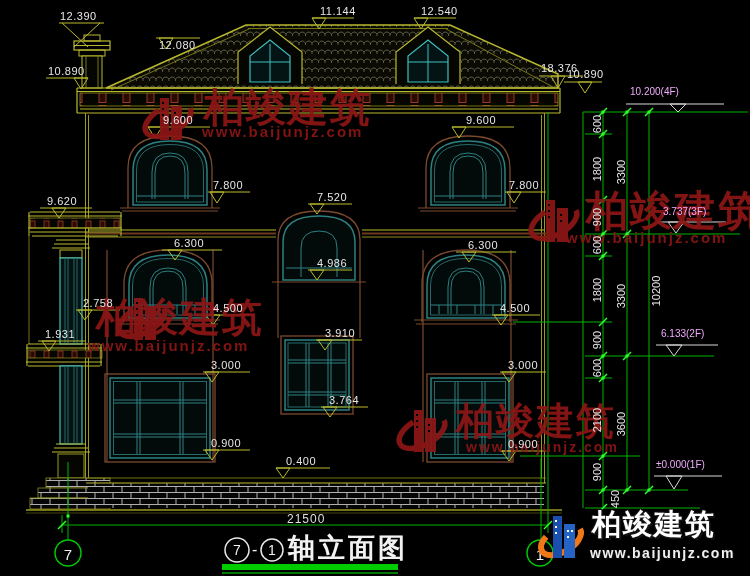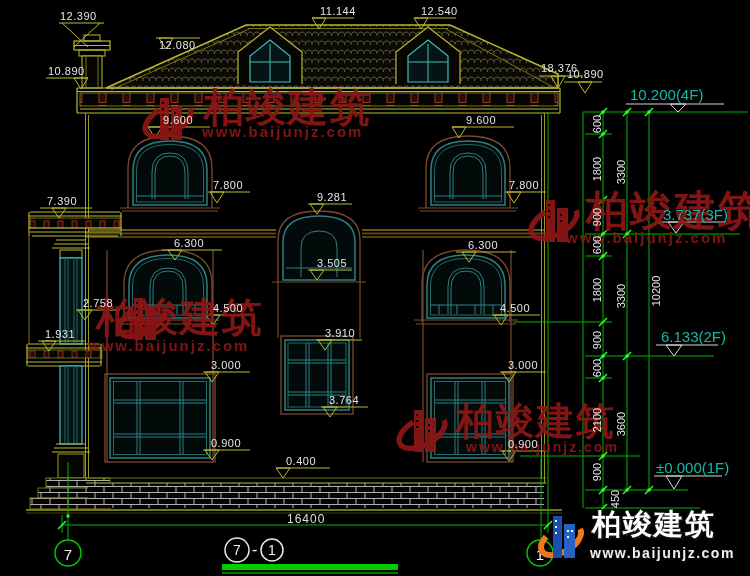--- a/index.html
+++ b/index.html
@@ -1,19 +1,19 @@
 <!DOCTYPE html>
 <html><head>
 <meta charset="utf-8">
 <style>
   html,body{margin:0;padding:0;background:#000;}
   #canvas{position:relative;width:750px;height:576px;background:#000;overflow:hidden;
           font-family:"Liberation Sans",sans-serif;}
   .mk{position:absolute;font-size:11px;line-height:1;color:#e6e6e6;white-space:nowrap;letter-spacing:.5px;}
-  .lv{position:absolute;font-size:15px;line-height:1;color:#14b8a6;white-space:nowrap;}
+  .lv{position:absolute;font-size:10px;line-height:1;color:#f0abfc;white-space:nowrap;}
   .vd{position:absolute;width:44px;height:12px;font-size:11px;line-height:12px;color:#e6e6e6;
       text-align:center;transform:rotate(-90deg);white-space:nowrap;}
   .hd{position:absolute;font-size:12px;color:#dedede;letter-spacing:1px;}
   .bubble-num{position:absolute;width:14px;text-align:center;font-size:15px;color:#f0f0f0;}
   .wm{color:#8c1616;opacity:.93;}
   .wm-brand{position:absolute;font-size:40px;font-weight:bold;letter-spacing:2px;line-height:1;white-space:nowrap;}
   .wm-site{position:absolute;font-size:15px;font-weight:bold;letter-spacing:2px;line-height:1;white-space:nowrap;}
   .wm-glyph{position:absolute;}
   .title-name{position:absolute;font-size:27px;font-weight:bold;color:#f2f2f2;letter-spacing:3px;line-height:1;white-space:nowrap;}
   .title-circ{position:absolute;font-size:14px;color:#f0f0f0;width:24px;text-align:center;line-height:1;}
@@ -259,23 +259,23 @@
   <div class="mk" style="left:159px;top:40px">12.080</div>
   <div class="mk" style="left:320px;top:6px">11.144</div>
   <div class="mk" style="left:421px;top:6px">12.540</div>
   <div class="mk" style="left:48px;top:66px">10.890</div>
   <div class="mk" style="left:541px;top:63px">18.376</div>
   <div class="mk" style="left:567px;top:69px">10.890</div>
   <div class="mk" style="left:163px;top:115px">9.600</div>
   <div class="mk" style="left:466px;top:115px">9.600</div>
   <div class="mk" style="left:213px;top:180px">7.800</div>
   <div class="mk" style="left:509px;top:180px">7.800</div>
-  <div class="mk" style="left:317px;top:192px">9.281</div>
-  <div class="mk" style="left:317px;top:258px">3.505</div>
-  <div class="mk" style="left:47px;top:196px">7.390</div>
+  <div class="mk" style="left:317px;top:192px">7.520</div>
+  <div class="mk" style="left:317px;top:258px">4.986</div>
+  <div class="mk" style="left:47px;top:196px">9.620</div>
   <div class="mk" style="left:174px;top:238px">6.300</div>
   <div class="mk" style="left:468px;top:240px">6.300</div>
   <div class="mk" style="left:83px;top:298px">2.758</div>
   <div class="mk" style="left:213px;top:303px">4.500</div>
   <div class="mk" style="left:500px;top:303px">4.500</div>
   <div class="mk" style="left:45px;top:329px">1.931</div>
   <div class="mk" style="left:325px;top:328px">3.910</div>
   <div class="mk" style="left:211px;top:360px">3.000</div>
   <div class="mk" style="left:508px;top:360px">3.000</div>
   <div class="mk" style="left:329px;top:395px">3.764</div>
@@ -296,27 +296,28 @@
   <div class="vd" style="left:575px;top:284px">1800</div>
   <div class="vd" style="left:575px;top:334px">900</div>
   <div class="vd" style="left:599px;top:290px">3300</div>
   <div class="vd" style="left:575px;top:362px">600</div>
   <div class="vd" style="left:575px;top:414px">2100</div>
   <div class="vd" style="left:575px;top:466px">900</div>
   <div class="vd" style="left:599px;top:418px">3600</div>
   <div class="vd" style="left:593px;top:493px">450</div>
   <div class="vd" style="left:634px;top:285px">10200</div>
 
-  <div class="hd" style="left:287px;top:512px">16400</div>
+  <div class="hd" style="left:287px;top:512px">21500</div>
   <div class="bubble-num" style="left:61px;top:546px">7</div>
   <div class="bubble-num" style="left:533px;top:546px">1</div>
 
   <div class="title-circ" style="left:225px;top:543px">7</div>
   <div class="title-dash" style="left:252px;top:542px">-</div>
   <div class="title-circ" style="left:260px;top:543px">1</div>
+  <div class="title-name" style="left:288px;top:535px">轴立面图</div>
 
   <div>
     <svg style="position:absolute;left:534px;top:500px" width="54" height="74" viewBox="0 0 54 74">
       <ellipse cx="27" cy="40" rx="22" ry="12" fill="none" stroke="#f07818" stroke-width="6" stroke-dasharray="70 40" transform="rotate(-30 27 40)"></ellipse>
       <rect x="19" y="16" width="9" height="42" fill="#1a4fae"></rect>
       <rect x="30" y="24" width="11" height="34" fill="#2563c4"></rect>
       <path d="M21,20h2v2h-2z M21,26h2v2h-2z M21,32h2v2h-2z M33,30h2v2h-2z M33,36h2v2h-2z M37,30h2v2h-2z" fill="#fff"></path>
     </svg>
     <div class="logo-brand" style="left:592px;top:510px">柏竣建筑</div>
     <div class="logo-site" style="left:590px;top:546px">www.baijunjz.com</div>

